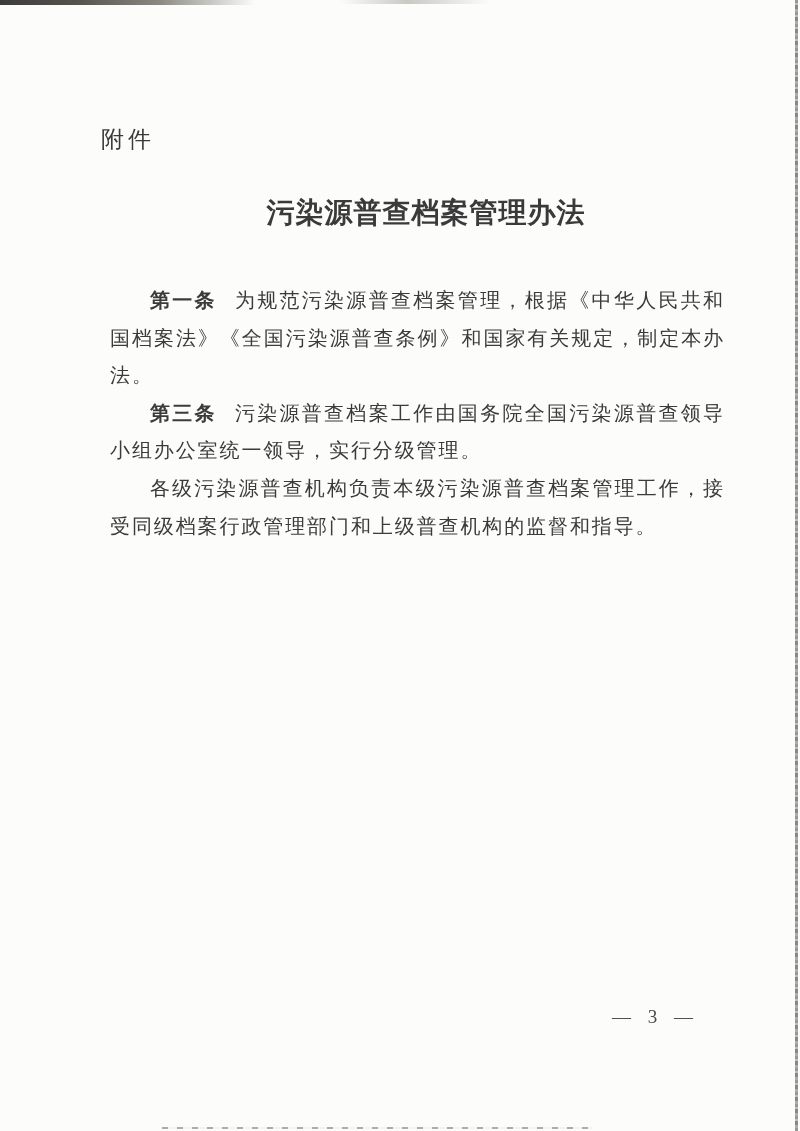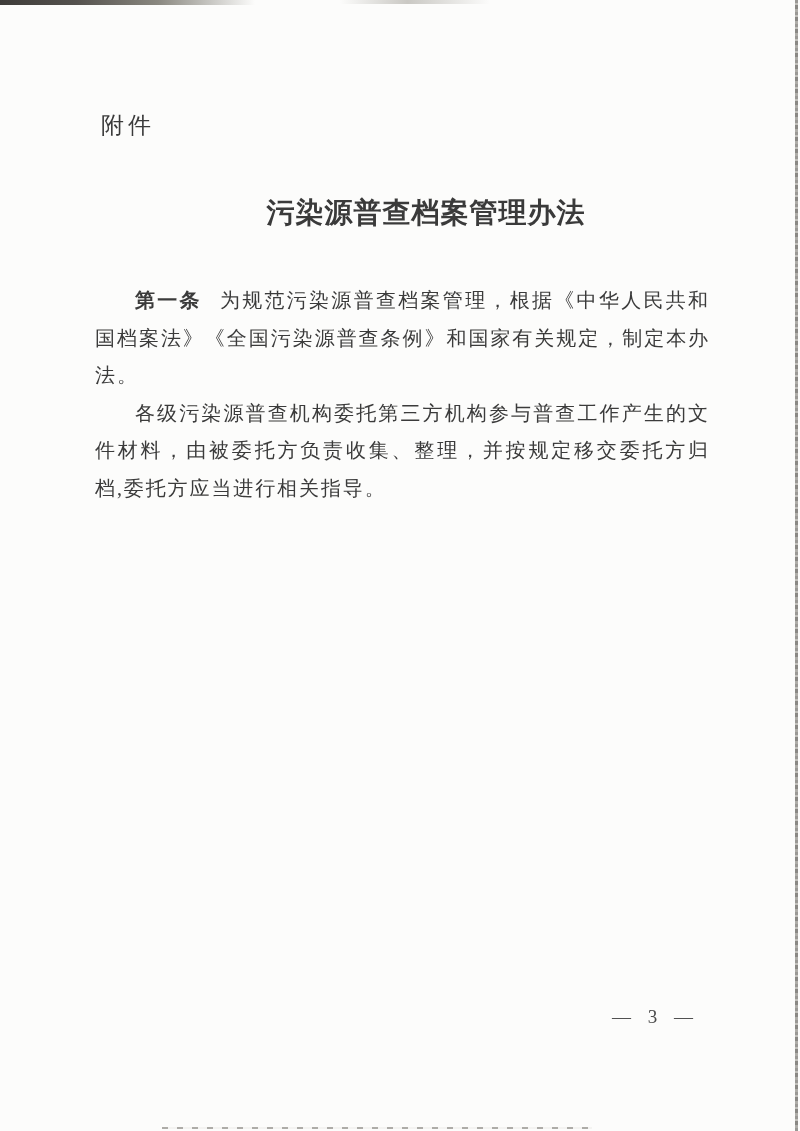--- a/index.html
+++ b/index.html
@@ -42,40 +42,40 @@
   }
   .scan-edge-bottom {
     position: absolute;
     bottom: 2px; left: 162px;
     width: 430px; height: 2px;
     background: repeating-linear-gradient(to right, #9a9893 0 6px, rgba(180,178,170,.15) 6px 15px);
     opacity: .8;
   }
   .attachment {
     position: absolute;
-    left: 101px; top: 110px;
+    left: 101px; top: 124px;
     font-size: 23px;
     color: #3a3a3a;
     letter-spacing: 4px;
   }
   .title {
     position: absolute;
     left: 0; top: 194px;
     width: 800px;
     margin: 0;
     text-align: center;
     font-size: 28px;
     font-weight: 700;
     color: #3a3a3a;
     letter-spacing: 1px;
     padding-left: 26px;
   }
   .body-text {
     position: absolute;
-    left: 95px; top: 282px;
+    left: 110px; top: 282px;
     width: 615px;
     color: #3b3b3b;
   }
   .body-text p {
     margin: 0;
     font-size: 20px;
     line-height: 37.6px;
     letter-spacing: 1.9px;
     text-align: justify;
     text-justify: inter-ideograph;
@@ -102,17 +102,18 @@
   <div class="scan-edge-top-faint"></div>
   <div class="scan-edge-right"></div>
   <div class="scan-edge-bottom"></div>
 
   <div class="attachment">附件</div>
 
   <h1 class="title">污染源普查档案管理办法</h1>
 
   <div class="body-text" id="body-text">
       <p><span class="art-num">第一条</span><span>为规范污染源普查档案管理，根据《中华人民共和国档案法》《全国污染源普查条例》和国家有关规定，制定本办法。</span></p>
-      <p><span>各级污染源普查机构委托第三方机构参与普查工作产生的文件材料，由被委托方负责收集、整理，并按规定移交委托方归档,委托方应当进行相关指导。</span></p>
+      <p><span class="art-num">第三条</span><span>污染源普查档案工作由国务院全国污染源普查领导小组办公室统一领导，实行分级管理。</span></p>
+      <p><span>各级污染源普查机构负责本级污染源普查档案管理工作，接受同级档案行政管理部门和上级普查机构的监督和指导。</span></p>
     </div>
 
   <div class="page-number">— 3 —</div>
 </div>
 
 </body></html>

